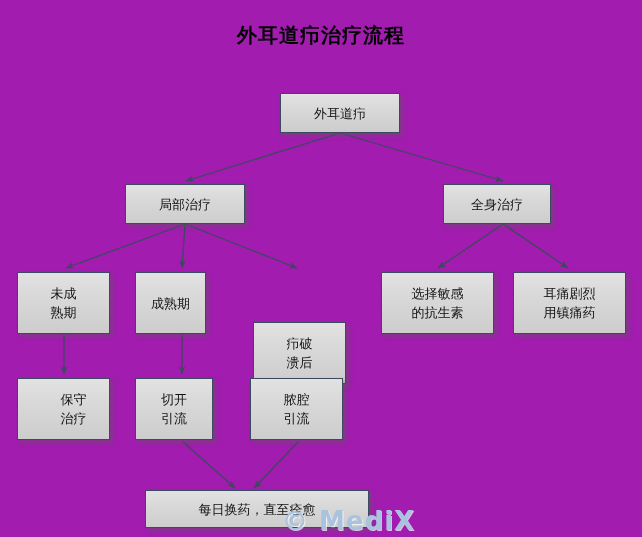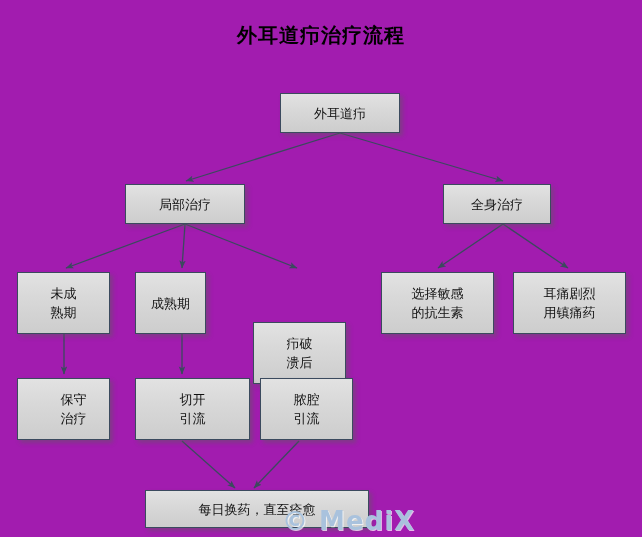--- a/index.html
+++ b/index.html
@@ -123,23 +123,23 @@
 
   <div class="node" style="left:381px; top:272px; width:113px; height:62px;">选择敏感
 的抗生素</div>
 
   <div class="node" style="left:513px; top:272px; width:113px; height:62px;">耳痛剧烈
 用镇痛药</div>
 
   <div class="node" style="left:17px; top:378px; width:93px; height:62px;padding-left:20px;">保守
 治疗</div>
 
-  <div class="node" style="left:135px; top:378px; width:115px; height:62px;">切开
+  <div class="node" style="left:135px; top:378px; width:78px; height:62px;">切开
 引流</div>
 
-  <div class="node" style="left:260px; top:378px; width:93px; height:62px;">脓腔
+  <div class="node" style="left:250px; top:378px; width:93px; height:62px;">脓腔
 引流</div>
 
   <div class="node terminal" style="left:145px; top:490px; width:224px; height:38px;">每日换药，直至痊愈</div>
 
   <div id="watermark">© MediX</div>
 
 </div>
 
 </body></html>

